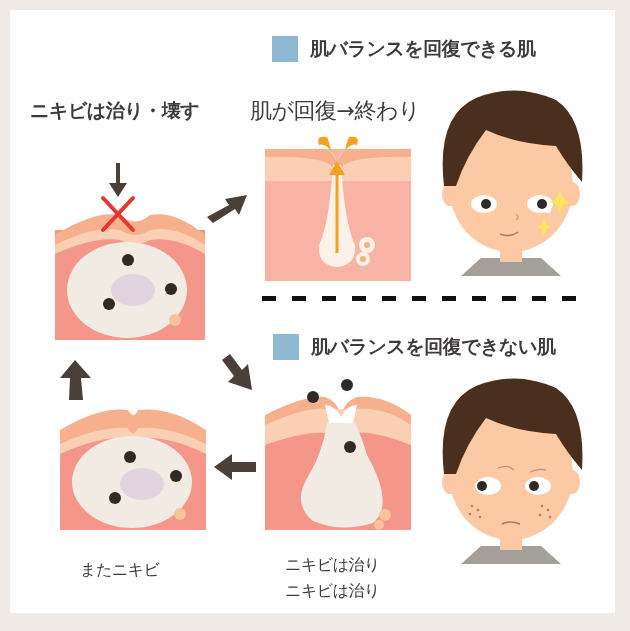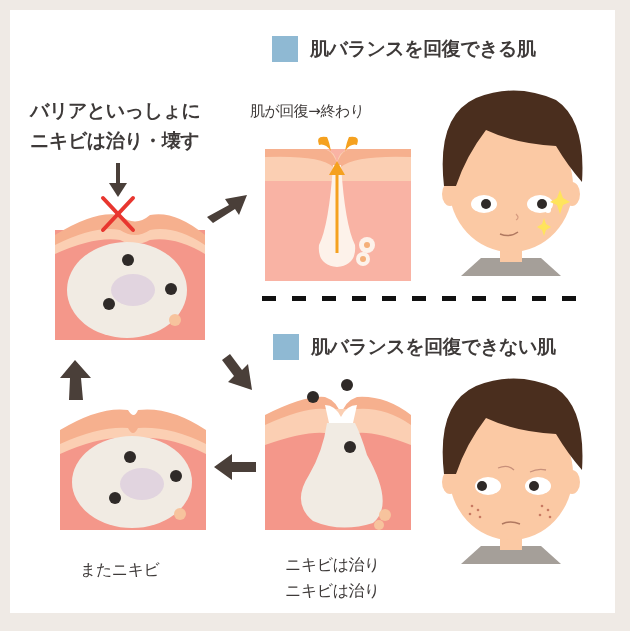--- a/index.html
+++ b/index.html
@@ -38,25 +38,24 @@
 <body>
 
 <div class="panel"></div>
 
 <div class="abs heading" style="left:272px; top:36px;">
   <span class="sq"></span>
   <span>肌バランスを回復できる肌</span>
 </div>
 
 <div class="abs" style="left:30px; top:95px;">
-  <div class="bold-caption">バリアといっしょに</div>
   <div class="bold-caption">ニキビは治り・壊す</div>
 </div>
 
-<div class="abs caption" style="left:250px; top:98px; font-size:15px;">肌が回復→終わり</div>
+<div class="abs caption" style="left:250px; top:98px; font-size:22px;">肌が回復→終わり</div>
 
 <svg class="abs" style="left:108px; top:163px;" width="20" height="36" viewBox="0 0 20 36">
   <rect x="8" y="0" width="4" height="24" fill="#4a3f39"></rect>
   <polygon points="1,20 19,20 10,34" fill="#4a3f39"></polygon>
 </svg>
 
 <svg class="abs" style="left:55px; top:190px;" width="150" height="150" viewBox="0 0 150 150">
   <rect x="0" y="40" width="150" height="110" fill="#f4978a"></rect>
   <path d="M0,45 Q40,20 65,25 Q80,38 95,25 Q120,20 150,45 L150,60 Q120,40 95,45 Q80,55 65,45 Q40,40 0,60 Z" fill="#f6b08e"></path>
   <path d="M0,55 Q40,35 65,40 Q80,50 95,40 Q120,35 150,55 L150,64 Q120,46 95,50 Q80,58 65,50 Q40,46 0,64 Z" fill="#fbcfb3"></path>

